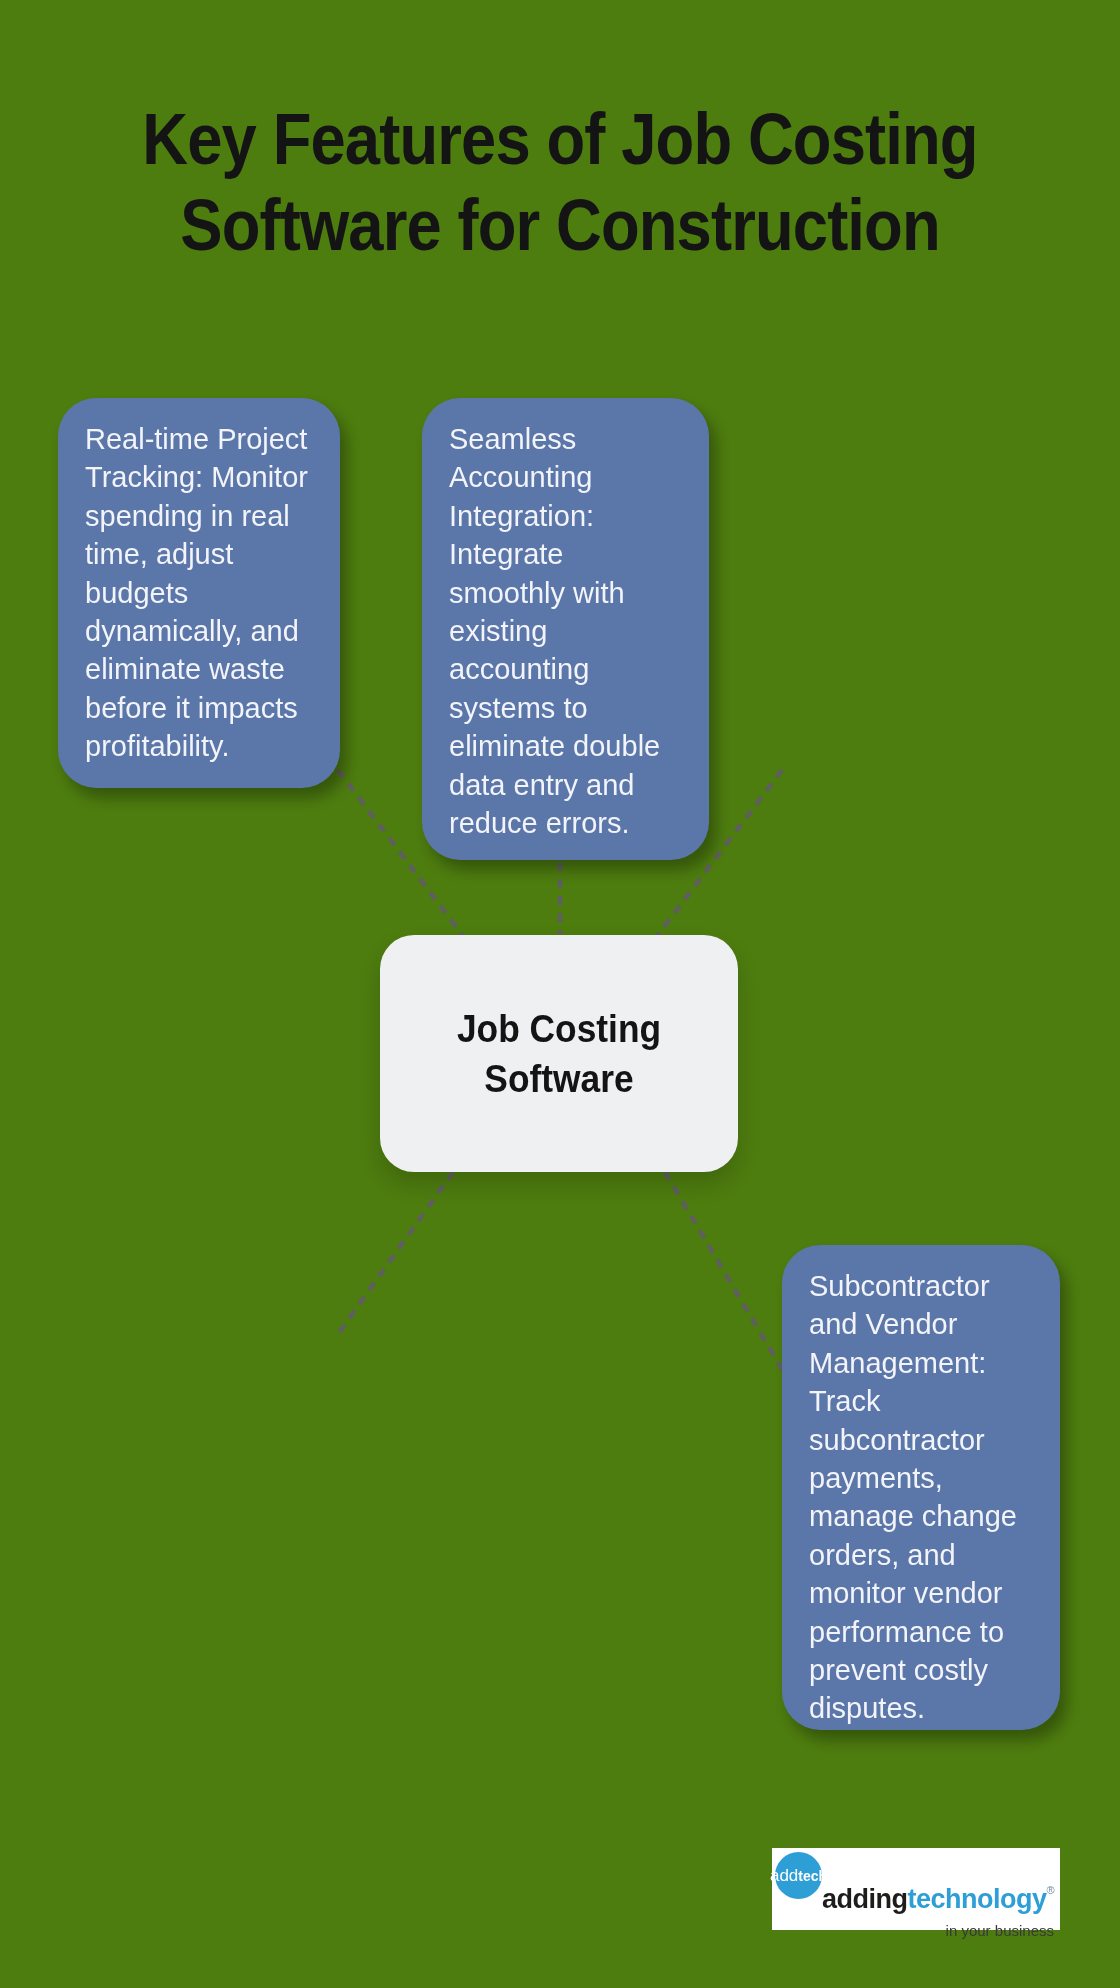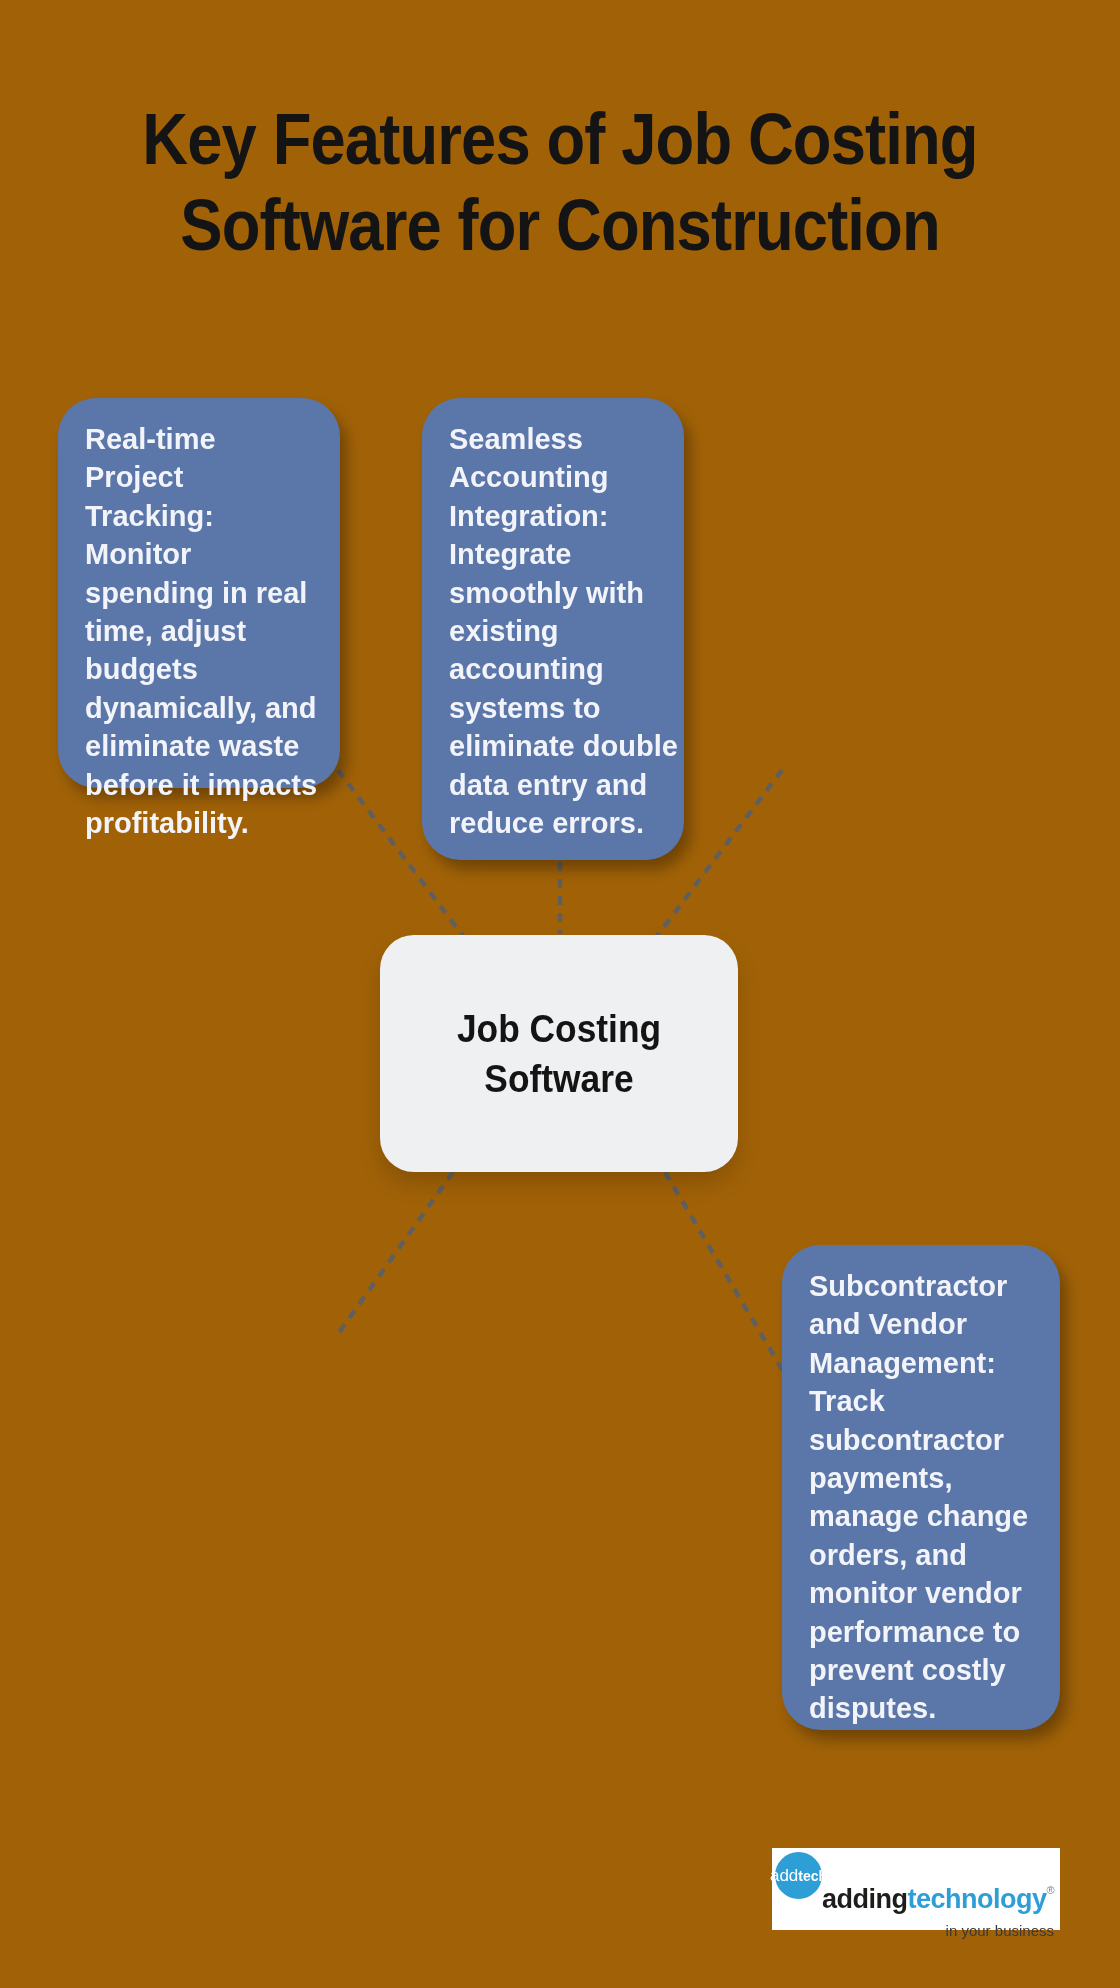--- a/index.html
+++ b/index.html
@@ -4,21 +4,21 @@
 <style>
   * { margin: 0; padding: 0; box-sizing: border-box; }
   html, body { background: #c9cbcb; }
   body { font-family: "Liberation Sans", "DejaVu Sans", sans-serif; }
 
   .canvas {
     position: relative;
     width: 1120px;
     height: 1988px;
     margin: 0 auto;
-    background: #a16207;
+    background: #4d7c0f;
     overflow: hidden;
   }
 
   
   .title {
     position: absolute;
     top: 96px;
     left: 0;
     width: 1120px;
     text-align: center;
@@ -48,26 +48,25 @@
   .feature {
     position: absolute;
     z-index: 2;
     background: #5b76a9;
     border-radius: 38px;
     box-shadow: 7px 10px 14px rgba(0, 0, 0, 0.30);
     color: #f2f4f9;
     font-size: 29px;
     line-height: 38.4px;
     padding: 22px 0 17px 27px;
-    font-weight: bold;
   }
   .feature .txt { width: 235px; }
 
   .f1 { left: 58px;  top: 398px;  width: 282px; height: 390px; }
-  .f2 { left: 422px; top: 398px;  width: 262px; height: 462px; }
+  .f2 { left: 422px; top: 398px;  width: 287px; height: 462px; }
   .f3 { left: 782px; top: 398px;  width: 278px; height: 390px; }
   .f3 .txt { width: 226px; }
   .f4 { left: 60px;  top: 1245px; width: 280px; height: 390px; }
   .f5 { left: 782px; top: 1245px; width: 278px; height: 485px; }
 
   
   .center-node {
     position: absolute;
     z-index: 3;
     left: 380px;

